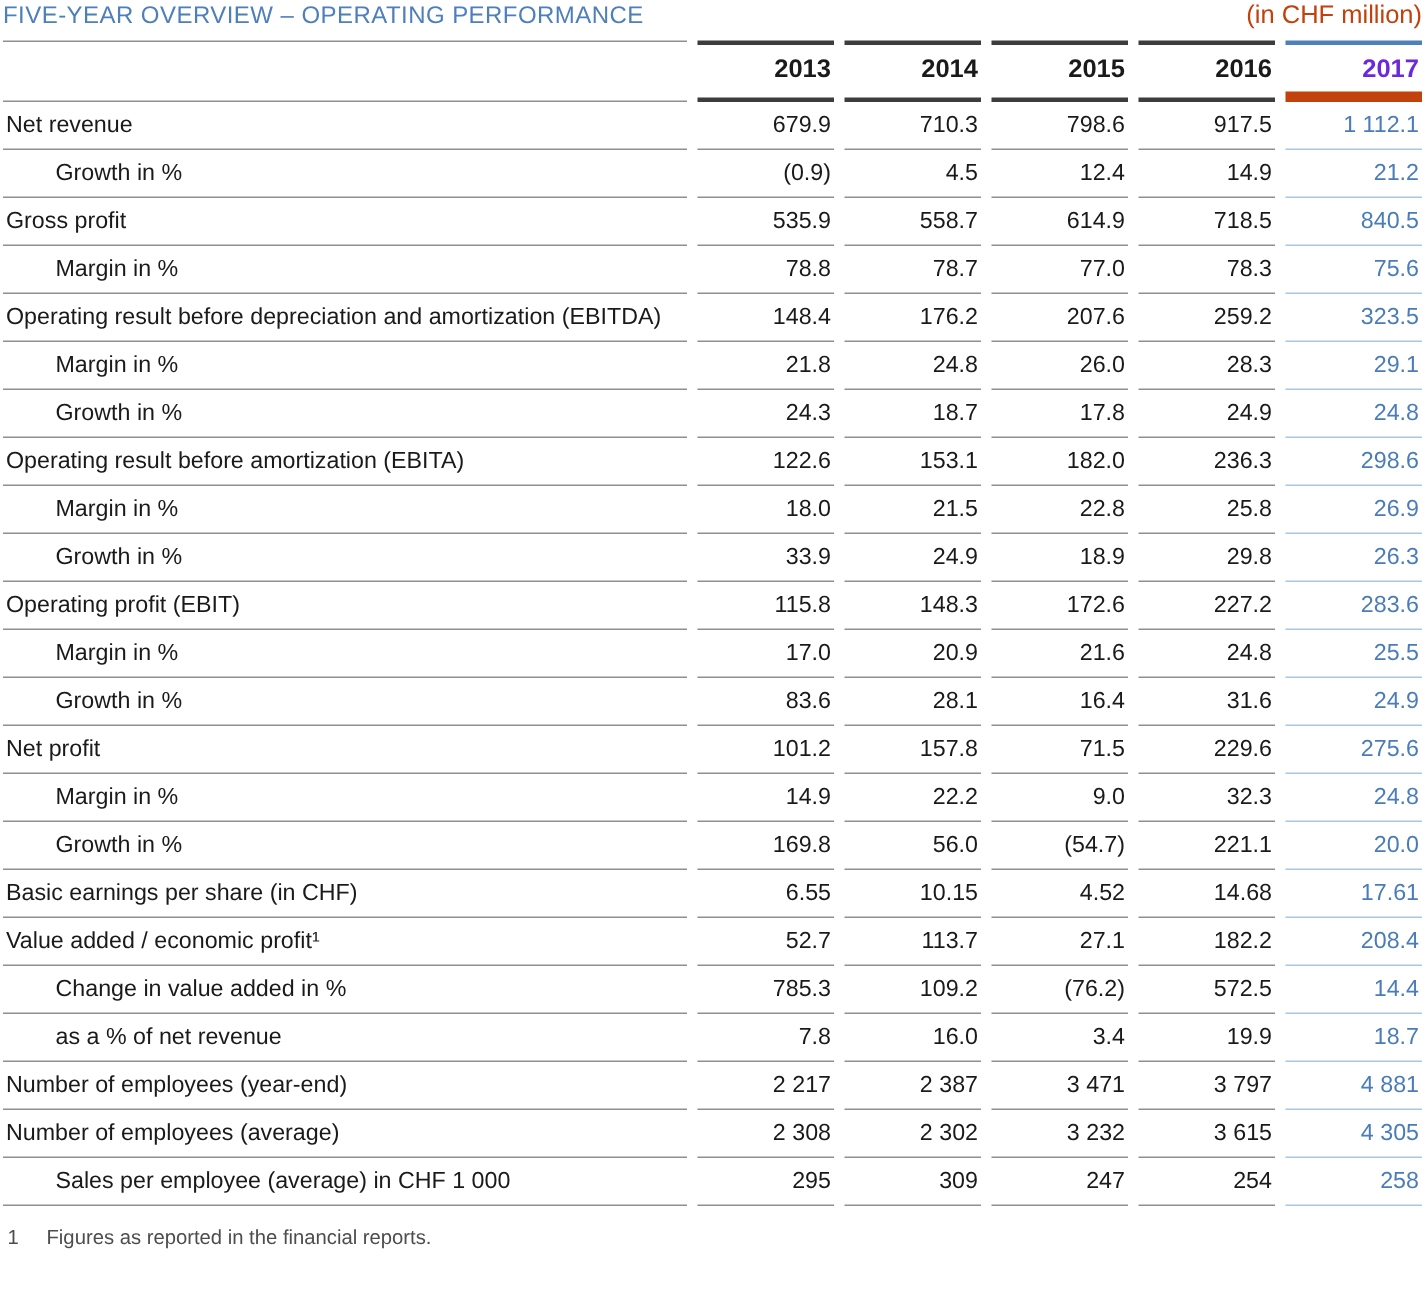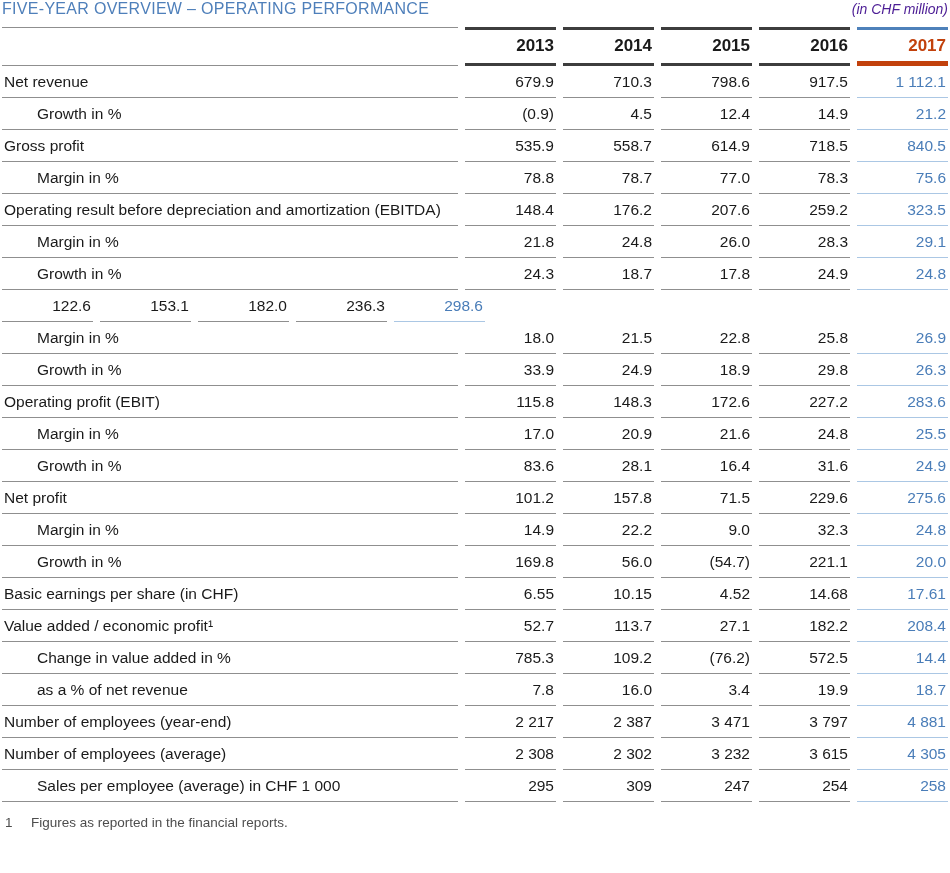--- a/index.html
+++ b/index.html
@@ -25,24 +25,23 @@
     align-items: baseline;
     height: 27px;
   }
   .page-title {
     color: #4e7fba;
     font-size: 16px;
     letter-spacing: 0.3px;
     white-space: nowrap;
   }
   .unit-label {
-    color: #4c1d95;
-    font-size: 14px;
+    color: #c2410c;
+    font-size: 17px;
     white-space: nowrap;
-    font-style: italic;
   }
   
   .fin-table { width: 100%; }
   .row {
     display: flex;
     gap: 7px;
     align-items: stretch;
   }
   .cell {
     box-sizing: border-box;
@@ -73,22 +72,22 @@
     border-bottom: 1px solid #8f8f8f;
   }
   .header-row .num-cell {
     border-top: 3px solid #3d3d3d;
     border-bottom: 3px solid #3d3d3d;
     font-weight: bold;
     font-size: 17px;
   }
   .header-row .num-cell.hi {
     border-top: 3px solid #4e81ba;
-    border-bottom: 5px solid #c2410c;
-    color: #c2410c;
+    border-bottom: 7px solid #c2410c;
+    color: #6d28d9;
   }
   
   .footnote {
     display: flex;
     margin-top: 13px;
     font-size: 13.5px;
     color: #4d4d4d;
   }
   .footnote-marker {
     flex: 0 0 26px;
@@ -164,20 +163,21 @@
       </div>
       <div class="row">
         <div class="cell label-cell indent">Growth in %</div>
         <div class="cell num-cell">24.3</div>
         <div class="cell num-cell">18.7</div>
         <div class="cell num-cell">17.8</div>
         <div class="cell num-cell">24.9</div>
         <div class="cell num-cell hi">24.8</div>
       </div>
       <div class="row">
+        <div class="cell label-cell">Operating result before amortization (EBITA)</div>
         <div class="cell num-cell">122.6</div>
         <div class="cell num-cell">153.1</div>
         <div class="cell num-cell">182.0</div>
         <div class="cell num-cell">236.3</div>
         <div class="cell num-cell hi">298.6</div>
       </div>
       <div class="row">
         <div class="cell label-cell indent">Margin in %</div>
         <div class="cell num-cell">18.0</div>
         <div class="cell num-cell">21.5</div>

